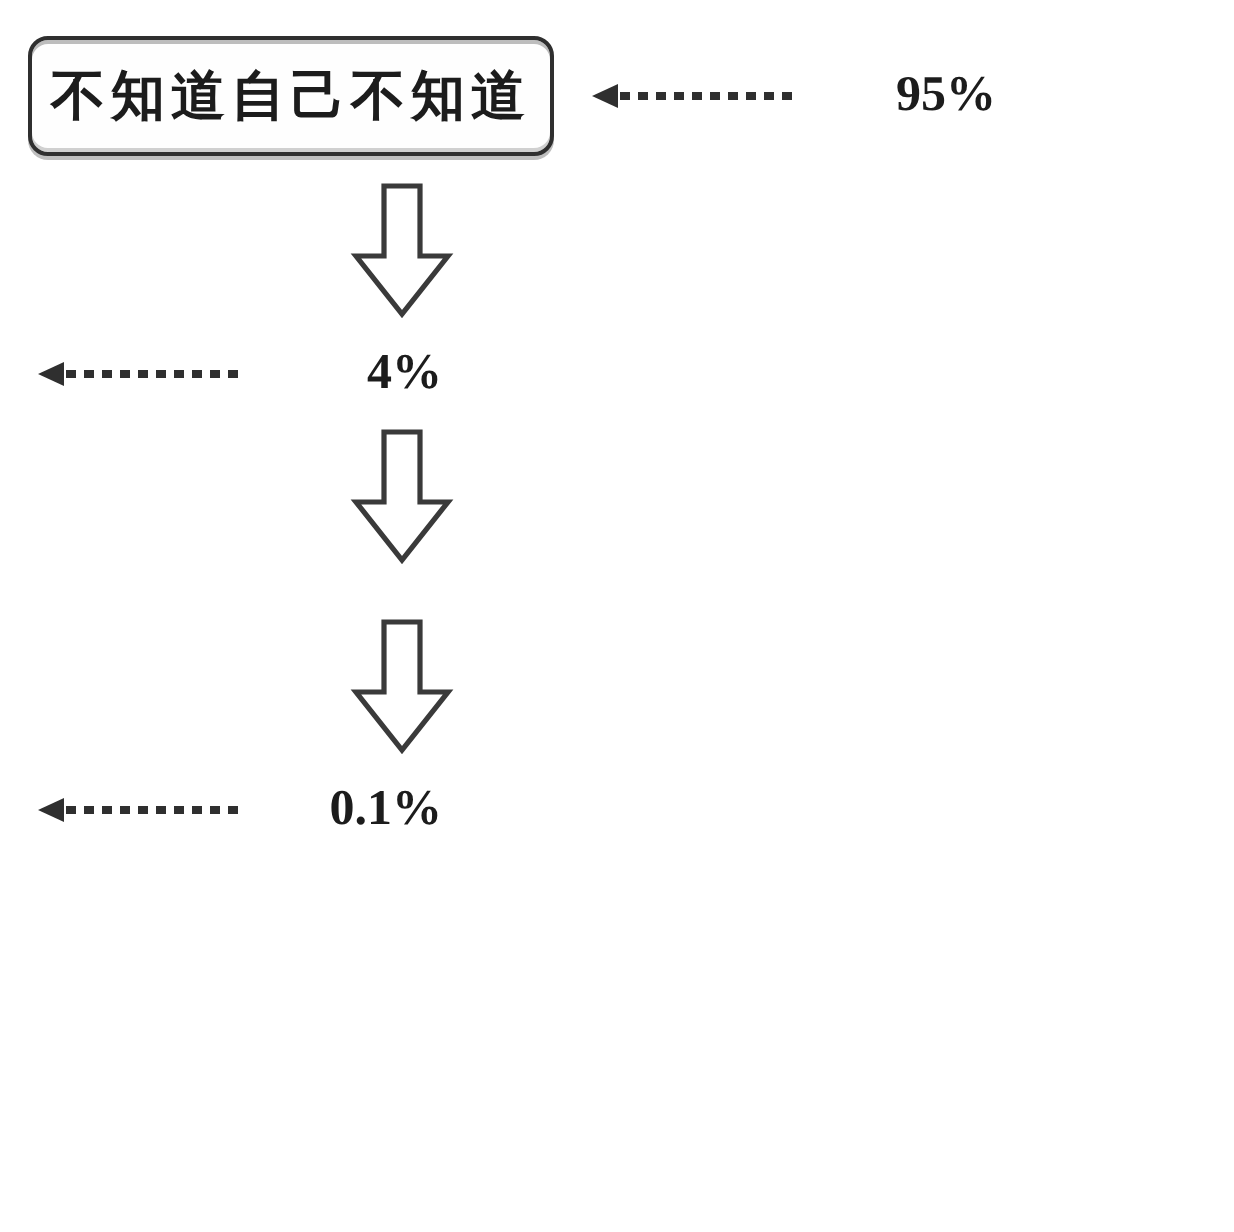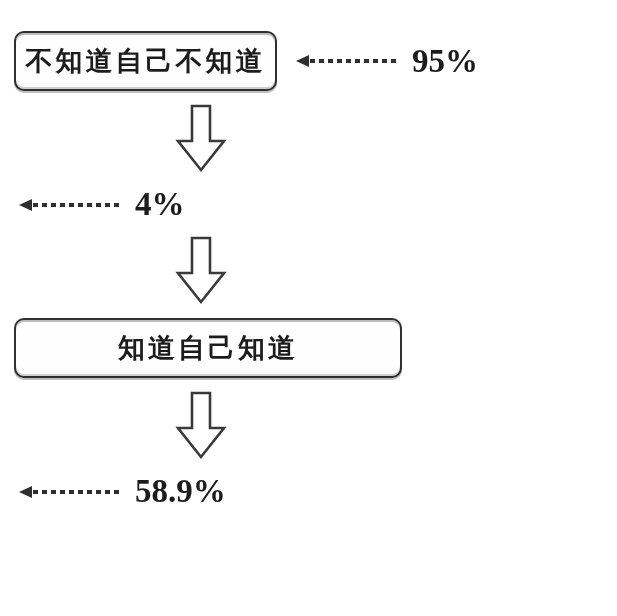--- a/index.html
+++ b/index.html
@@ -7,21 +7,21 @@
     padding: 0;
     background: #ffffff;
   }
   .canvas {
     position: relative;
     width: 498px;
     height: 616px;
     background: #ffffff;
     font-family: "Liberation Serif", "DejaVu Serif", serif;
     overflow: hidden;
-    padding-top: 31px;
+    padding-top: 18px;
     box-sizing: border-box;
   }
   .level-row {
     display: flex;
     align-items: center;
   }
   .flow-box {
     width: 388px;
     height: 60px;
     margin-left: 14px;
@@ -62,23 +62,23 @@
     border-right: 13px solid #2f2f2f;
   }
   .dots {
     width: 88px;
     height: 4px;
     margin-left: 1px;
     background-image: repeating-linear-gradient(90deg, #2f2f2f 0 5px, transparent 5px 9px);
   }
   .pct {
     width: 86px;
-    text-align: left;
+    text-align: right;
     margin-left: 14px;
-    font-size: 33px;
+    font-size: 25px;
     color: #1c1c1c;
     font-weight: 600;
     white-space: nowrap;
   }
   .down-arrow-row {
     width: 402px; 
     height: 95px;
     display: flex;
     align-items: center;
     justify-content: center;
@@ -121,34 +121,31 @@
     </div>
   </div>
 
   <div class="down-arrow-row">
     <svg width="62" height="70" viewBox="0 0 62 70">
       <path d="M22 2 H40 V37 H54 L31 66 L8 37 H22 Z" fill="#ffffff" stroke="#3a3a3a" stroke-width="2.6" stroke-linejoin="miter"></path>
     </svg>
   </div>
 
   <div class="level-row">
-    <div class="flow-box">
-      <span class="flow-box-label">知道自己知道</span>
-    </div>
   </div>
 
   <div class="down-arrow-row">
     <svg width="62" height="70" viewBox="0 0 62 70">
       <path d="M22 2 H40 V37 H54 L31 66 L8 37 H22 Z" fill="#ffffff" stroke="#3a3a3a" stroke-width="2.6" stroke-linejoin="miter"></path>
     </svg>
   </div>
 
   <div class="level-row">
     <div class="annot">
       <span class="dotted-arrow">
         <span class="arrow-head-left"></span>
         <span class="dots"></span>
       </span>
-      <span class="pct">58.9%</span>
+      <span class="pct">0.1%</span>
     </div>
   </div>
 
 </div>
 
 </body></html>

